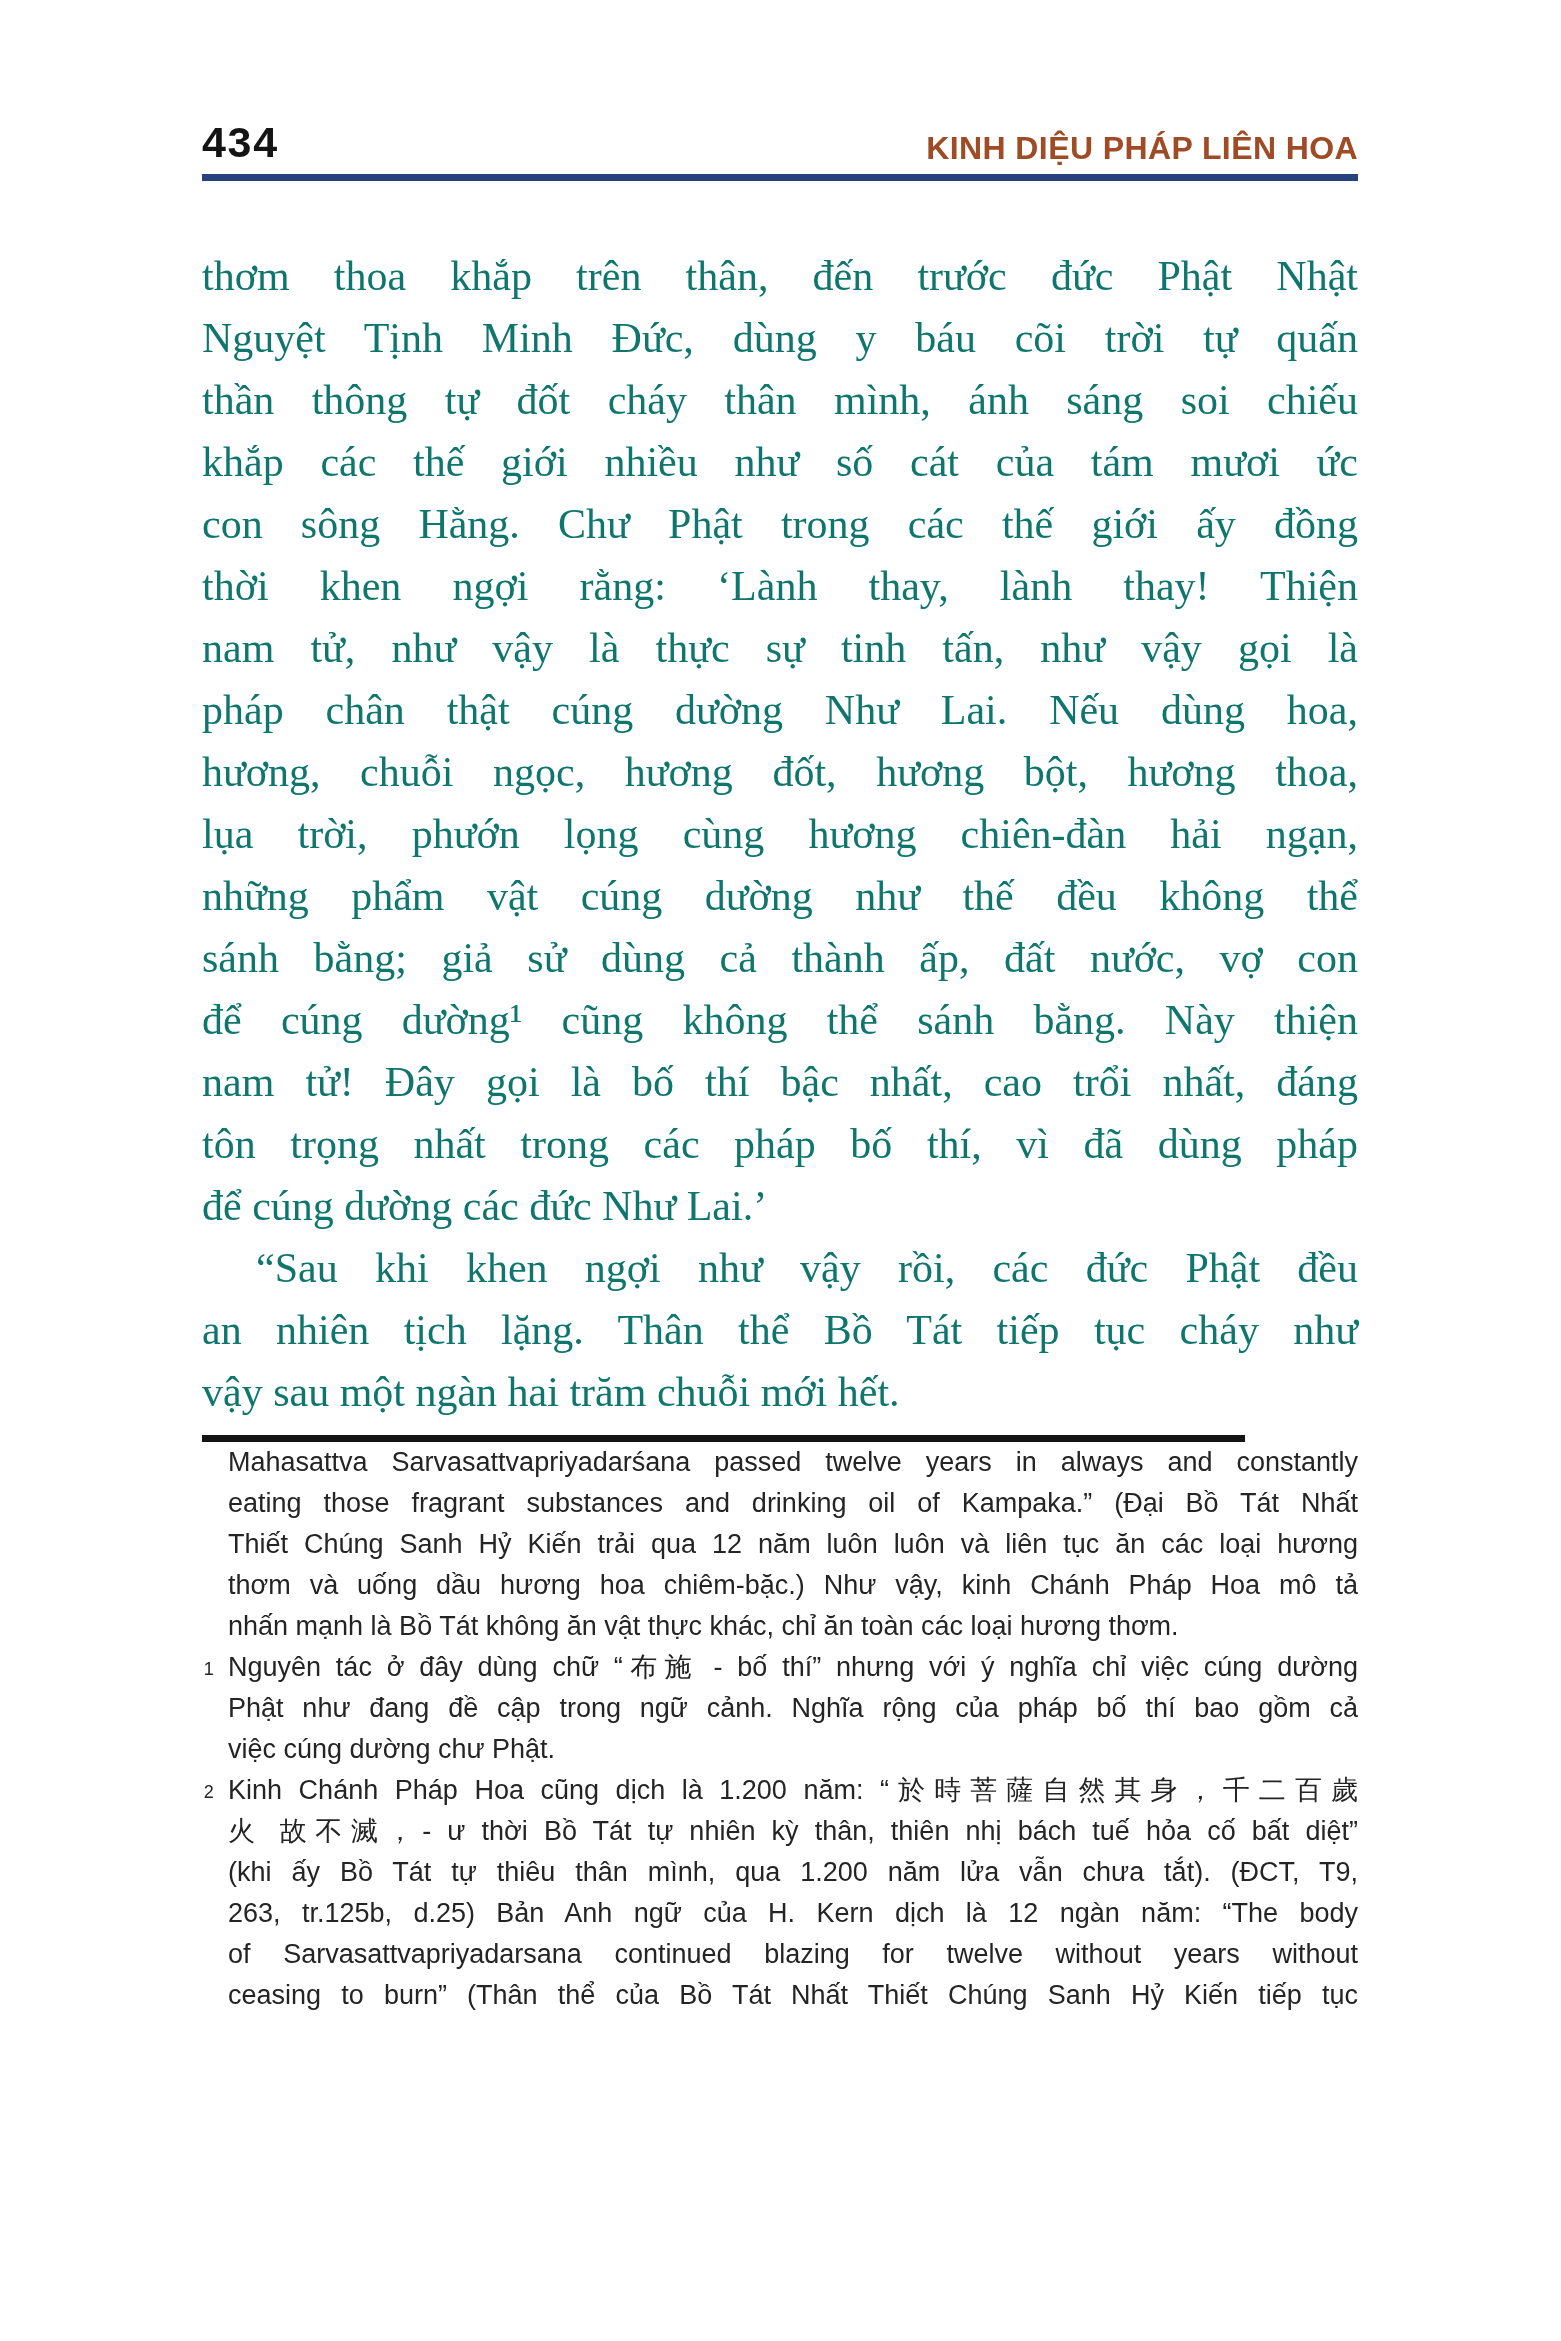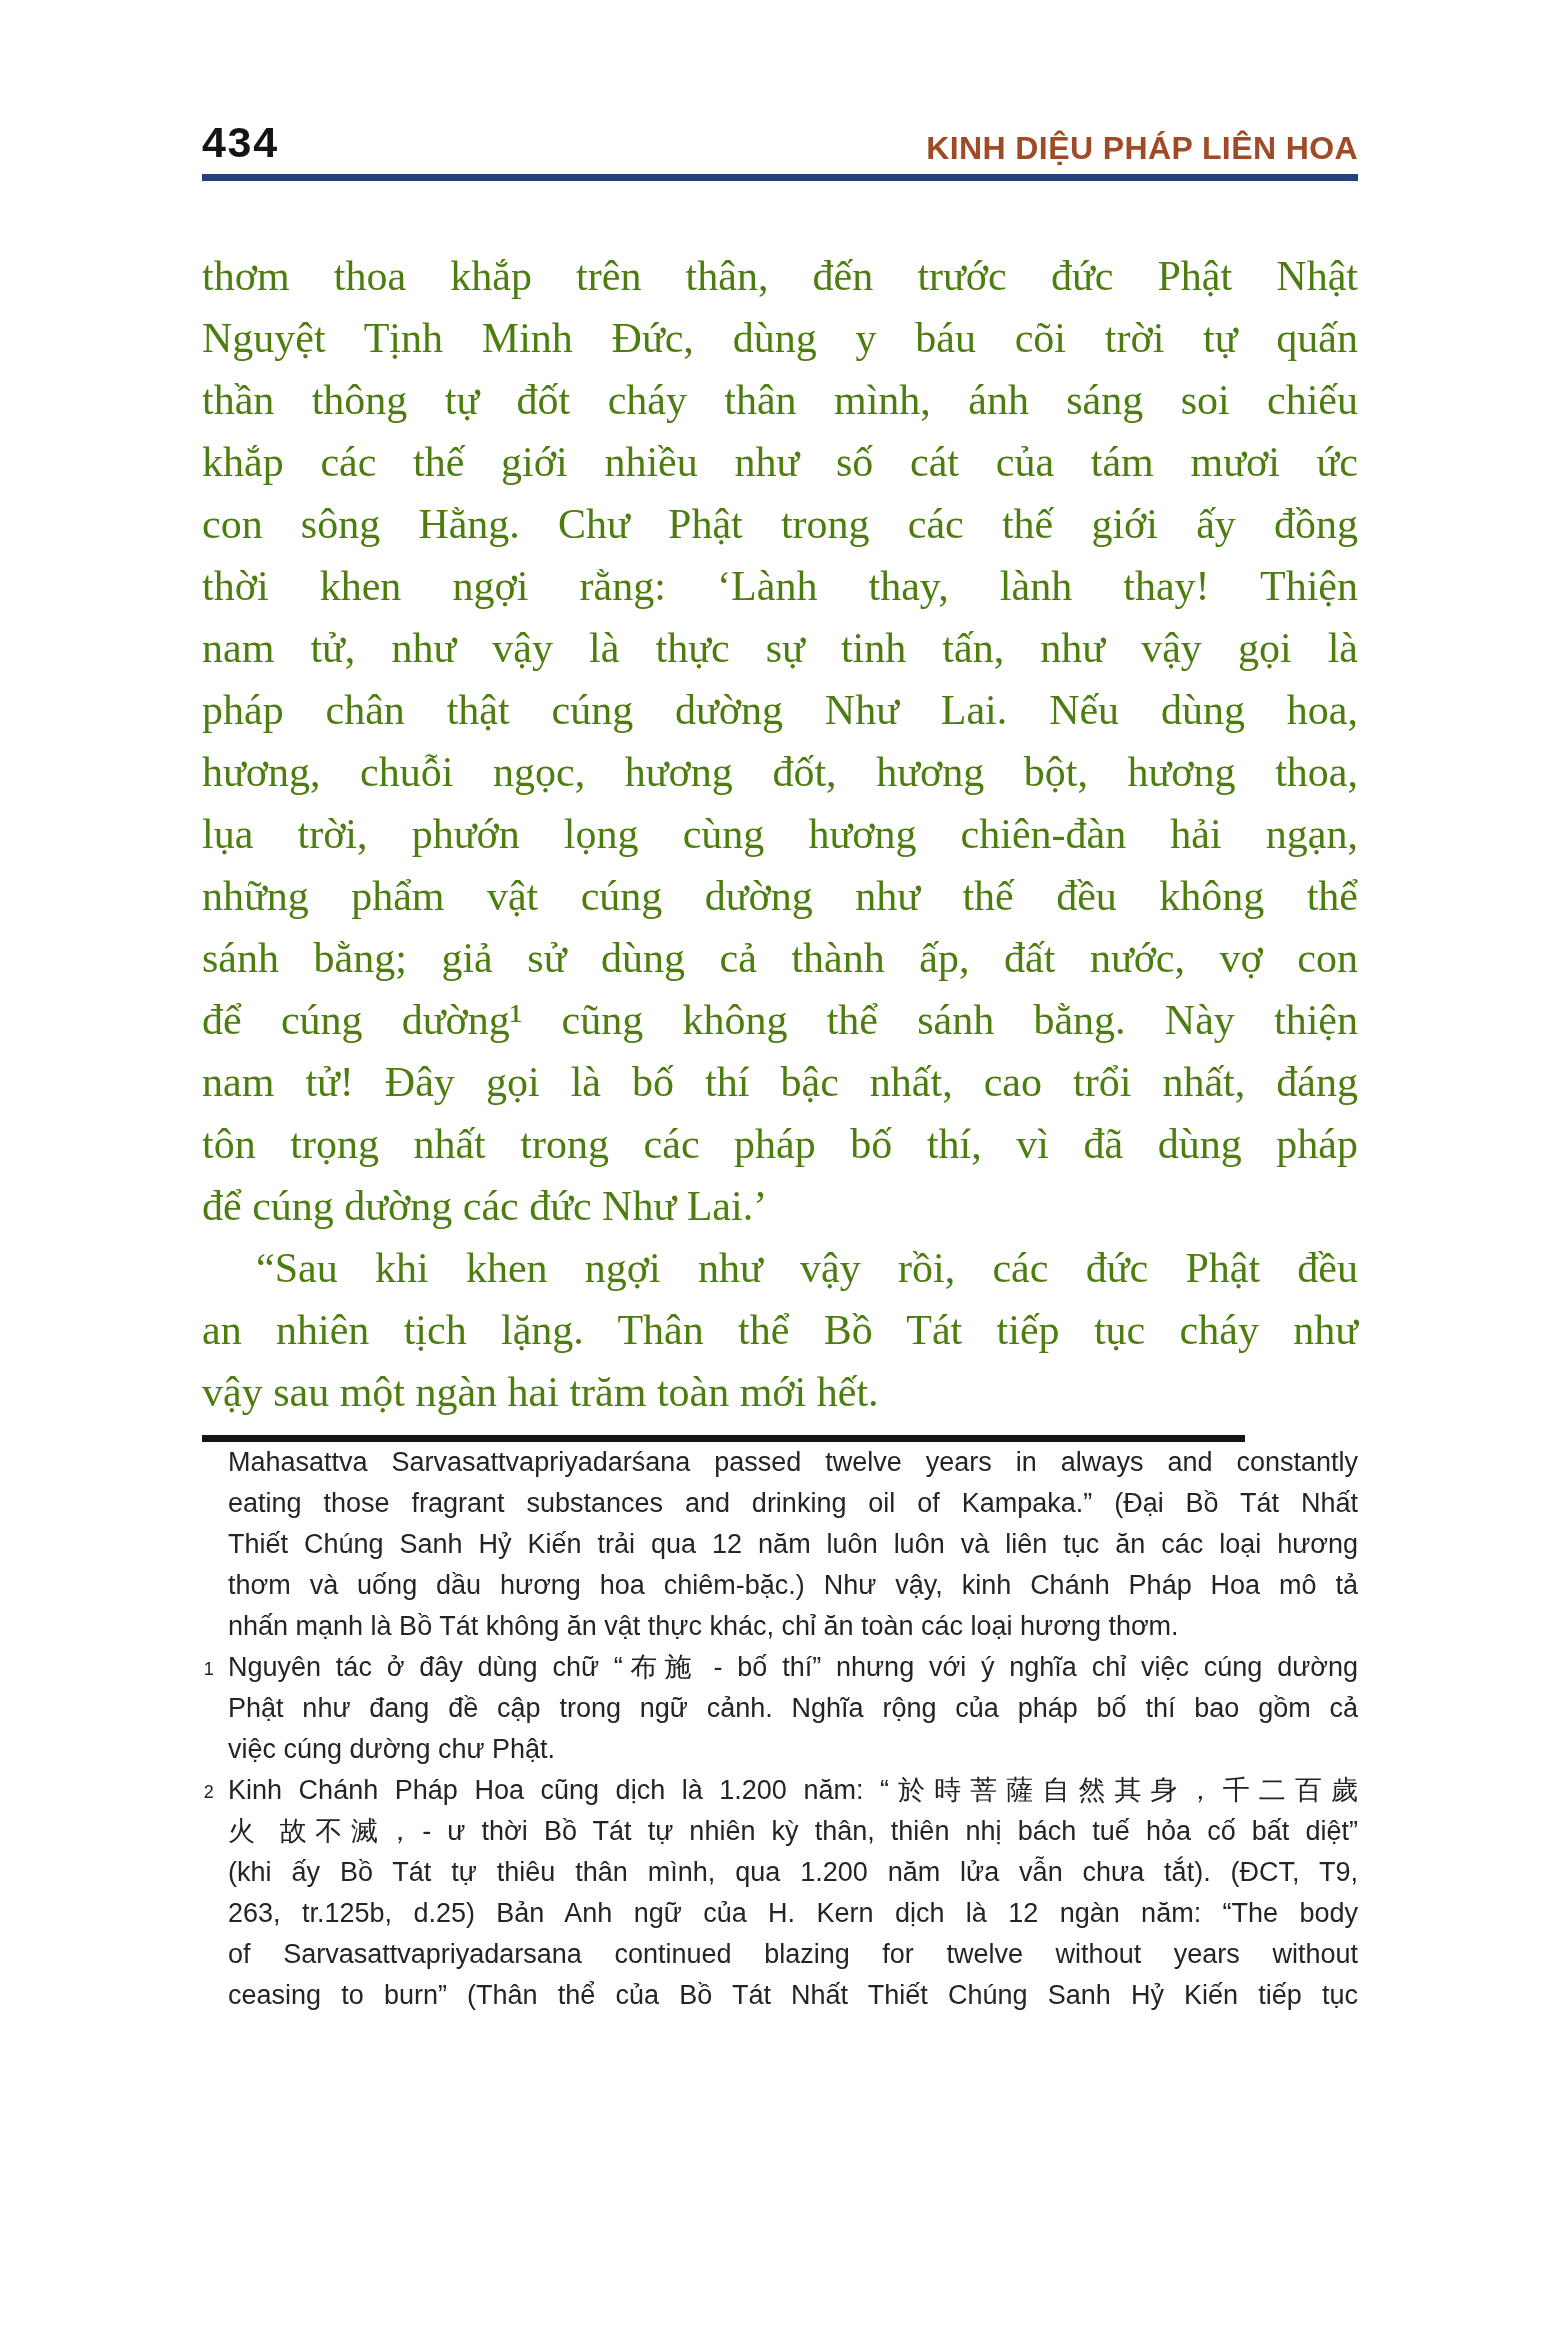--- a/index.html
+++ b/index.html
@@ -43,21 +43,21 @@
   .header-rule {
     height: 7px;
     margin-top: 10.4px;
     background: var(--rule-color, #26417d);
   }
   .body-text {
     margin-top: 64px;
     font-family: "Liberation Serif", "DejaVu Serif", serif;
     font-size: 42px;
     line-height: 62px;
-    color: #4d7c0f;
+    color: #0f766e;
   }
   .body-line {
     text-align: justify;
     text-align-last: justify;
   }
   .body-line.last { text-align-last: left; }
   .body-line.indent { text-indent: 54px; }
   .fn-sep {
     width: 1043px;
     height: 7.8px;
@@ -110,21 +110,21 @@
         <div class="body-line">hương, chuỗi ngọc, hương đốt, hương bột, hương thoa,</div>
         <div class="body-line">lụa trời, phướn lọng cùng hương chiên-đàn hải ngạn,</div>
         <div class="body-line">những phẩm vật cúng dường như thế đều không thể</div>
         <div class="body-line">sánh bằng; giả sử dùng cả thành ấp, đất nước, vợ con</div>
         <div class="body-line">để cúng dường¹ cũng không thể sánh bằng. Này thiện</div>
         <div class="body-line">nam tử! Đây gọi là bố thí bậc nhất, cao trổi nhất, đáng</div>
         <div class="body-line">tôn trọng nhất trong các pháp bố thí, vì đã dùng pháp</div>
         <div class="body-line last">để cúng dường các đức Như Lai.’</div>
         <div class="body-line indent">“Sau khi khen ngợi như vậy rồi, các đức Phật đều</div>
         <div class="body-line">an nhiên tịch lặng. Thân thể Bồ Tát tiếp tục cháy như</div>
-        <div class="body-line last">vậy sau một ngàn hai trăm toàn mới hết.</div>
+        <div class="body-line last">vậy sau một ngàn hai trăm chuỗi mới hết.</div>
       </main>
 
     <div class="fn-sep"></div>
 
     <section class="footnotes">
         <div class="footnote">
           <div class="fn-line">Mahasattva Sarvasattvapriyadarśana passed twelve years in always and constantly</div>
           <div class="fn-line">eating those fragrant substances and drinking oil of Kampaka.” (Đại Bồ Tát Nhất</div>
           <div class="fn-line">Thiết Chúng Sanh Hỷ Kiến trải qua 12 năm luôn luôn và liên tục ăn các loại hương</div>
           <div class="fn-line">thơm và uống dầu hương hoa chiêm-bặc.) Như vậy, kinh Chánh Pháp Hoa mô tả</div>

